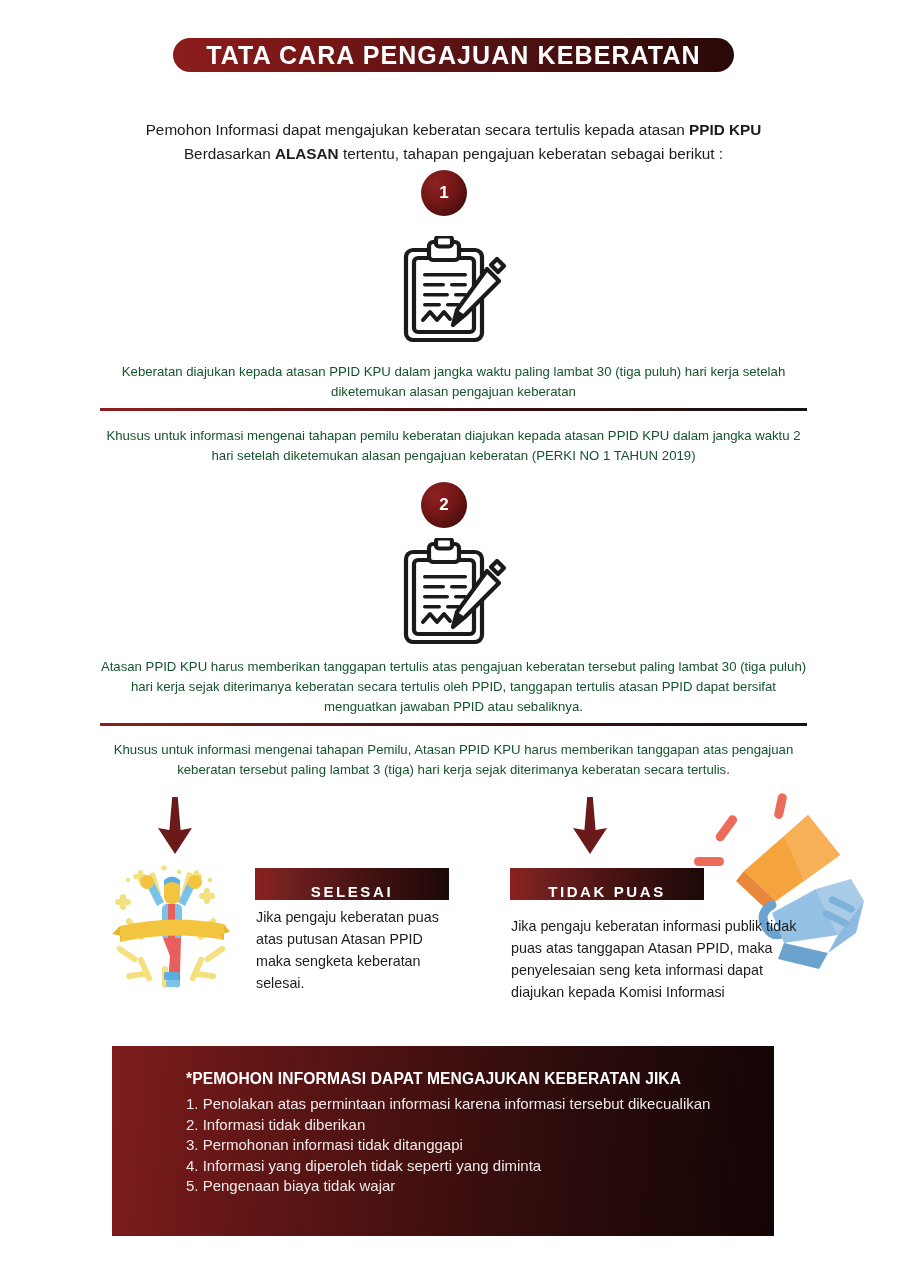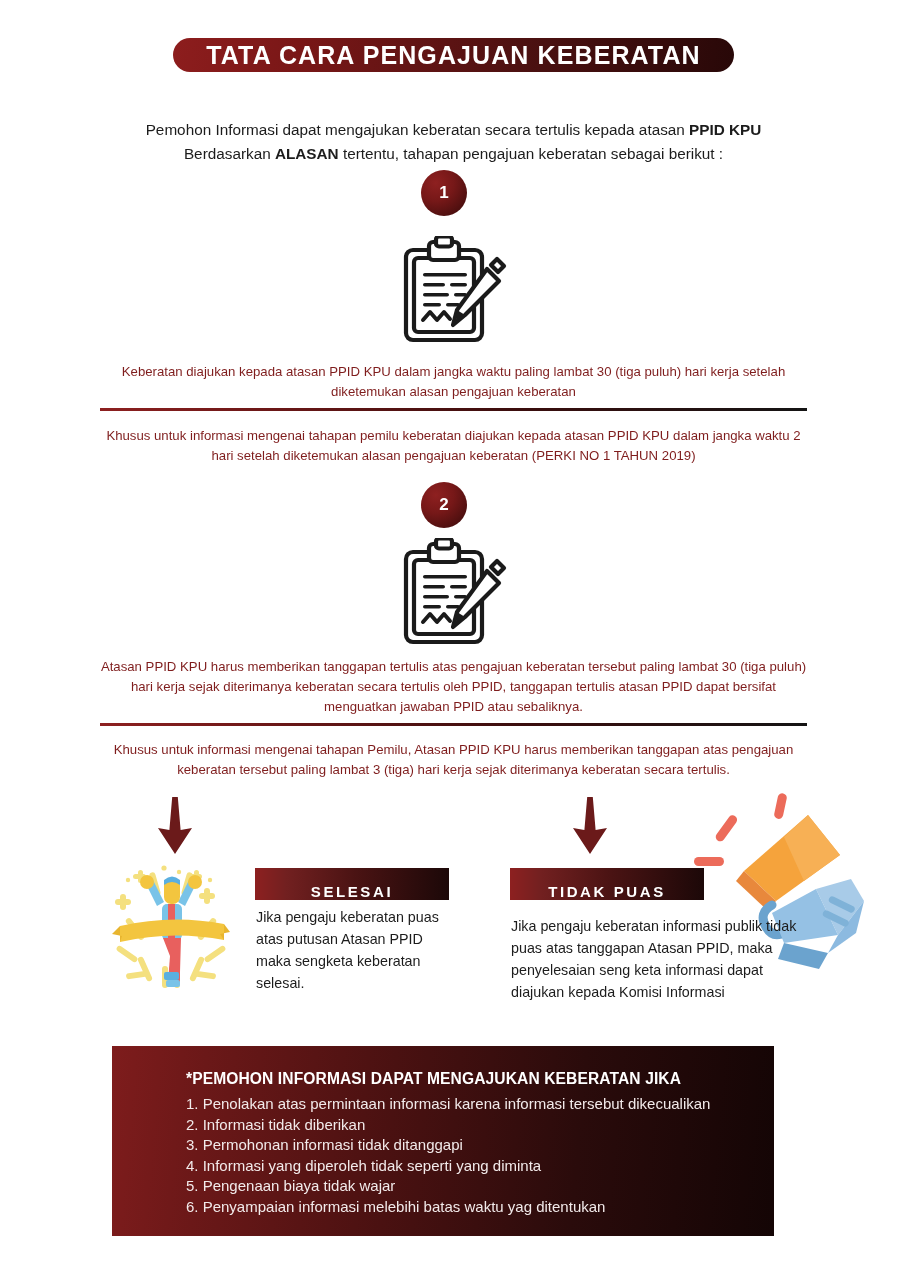--- a/index.html
+++ b/index.html
@@ -76,21 +76,21 @@
   .clipboard-icon { position: absolute; }
   #icon-1 { top: 236px; left: 398px; }
   #icon-2 { top: 538px; left: 398px; }
 
   
   .para {
     position: absolute;
     text-align: center;
     font-size: 13.2px;
     line-height: 20px;
-    color: #7f1d1d;
+    color: #14532d;
   }
   #step1-text { top: 362px; left: 100px; width: 707px; }
   #step1-note { top: 426px; left: 100px; width: 707px; }
   #step2-text { top: 657px; left: 100px; width: 707px; }
   #step2-note { top: 740px; left: 100px; width: 707px; }
 
   .divider {
     position: absolute;
     height: 3px;
     background: linear-gradient(90deg, #8d2020 0%, #6a1717 25%, #3a0d0d 60%, #141414 100%);
@@ -340,15 +340,14 @@
 <div class="outcome-text" id="text-tidak">Jika pengaju keberatan informasi publik tidak puas atas tanggapan Atasan PPID, maka penyelesaian seng keta informasi dapat diajukan kepada Komisi Informasi</div>
 
 <div class="bottom-box">
   <h2>*PEMOHON INFORMASI DAPAT MENGAJUKAN KEBERATAN JIKA</h2>
   <ol>
     <li>1. Penolakan atas permintaan informasi karena informasi tersebut dikecualikan</li>
     <li>2. Informasi tidak diberikan</li>
     <li>3. Permohonan informasi tidak ditanggapi</li>
     <li>4. Informasi yang diperoleh tidak seperti yang diminta</li>
     <li>5. Pengenaan biaya tidak wajar</li>
-    <li>6. Penyampaian informasi melebihi batas waktu yag ditentukan</li>
   </ol>
 </div>
 
 </body></html>

